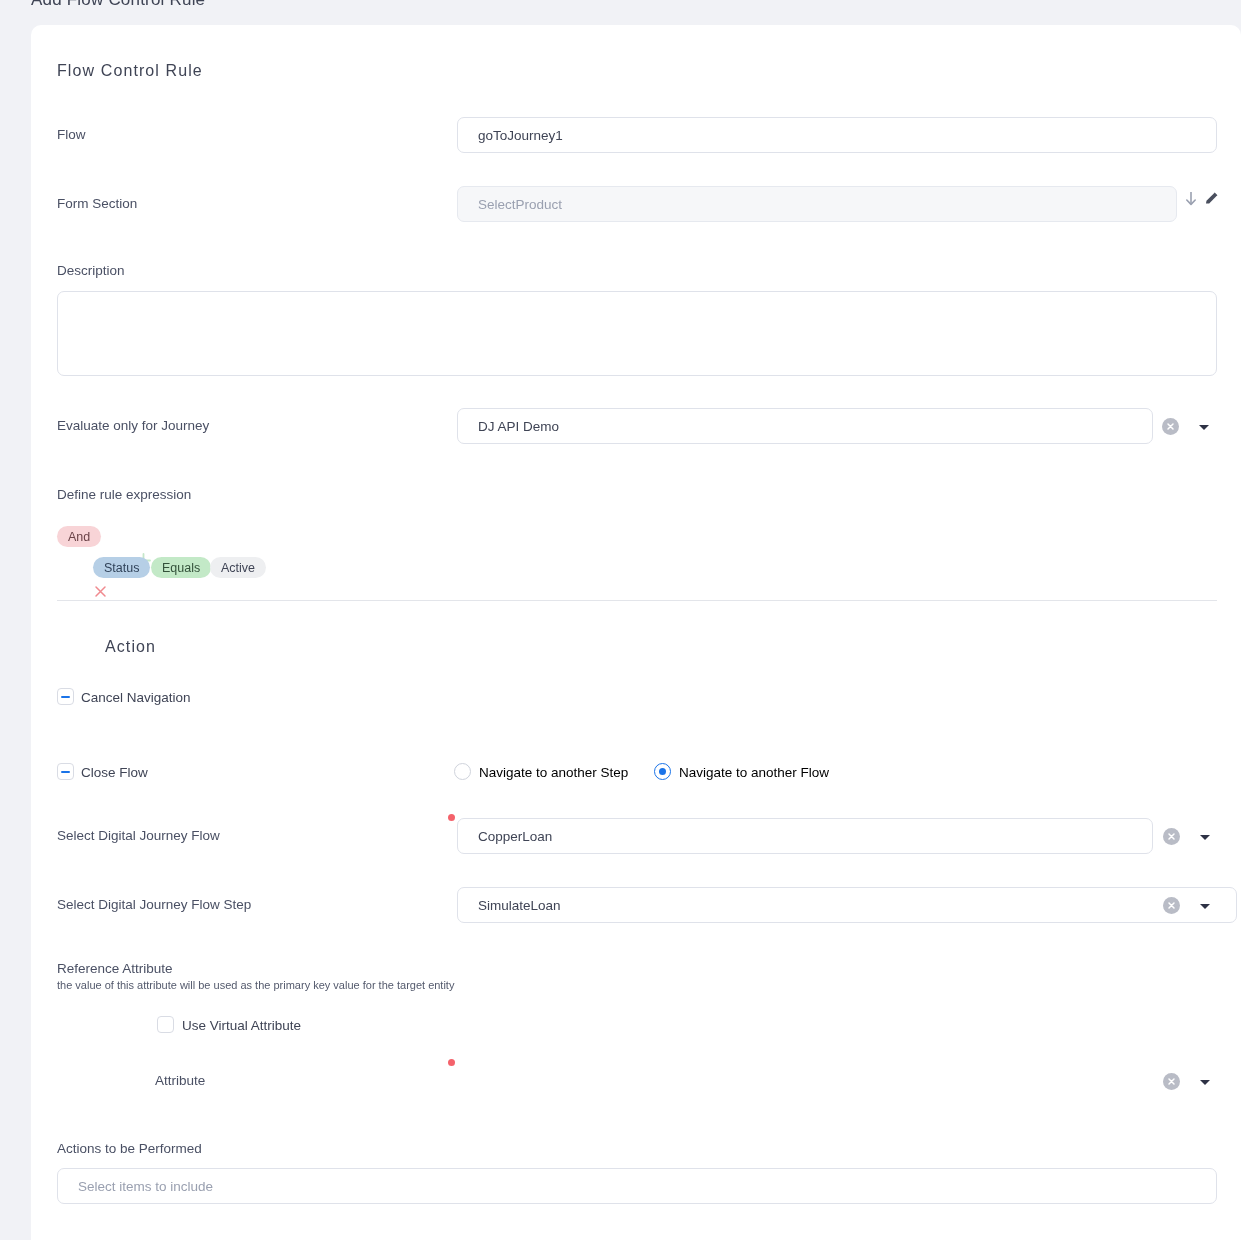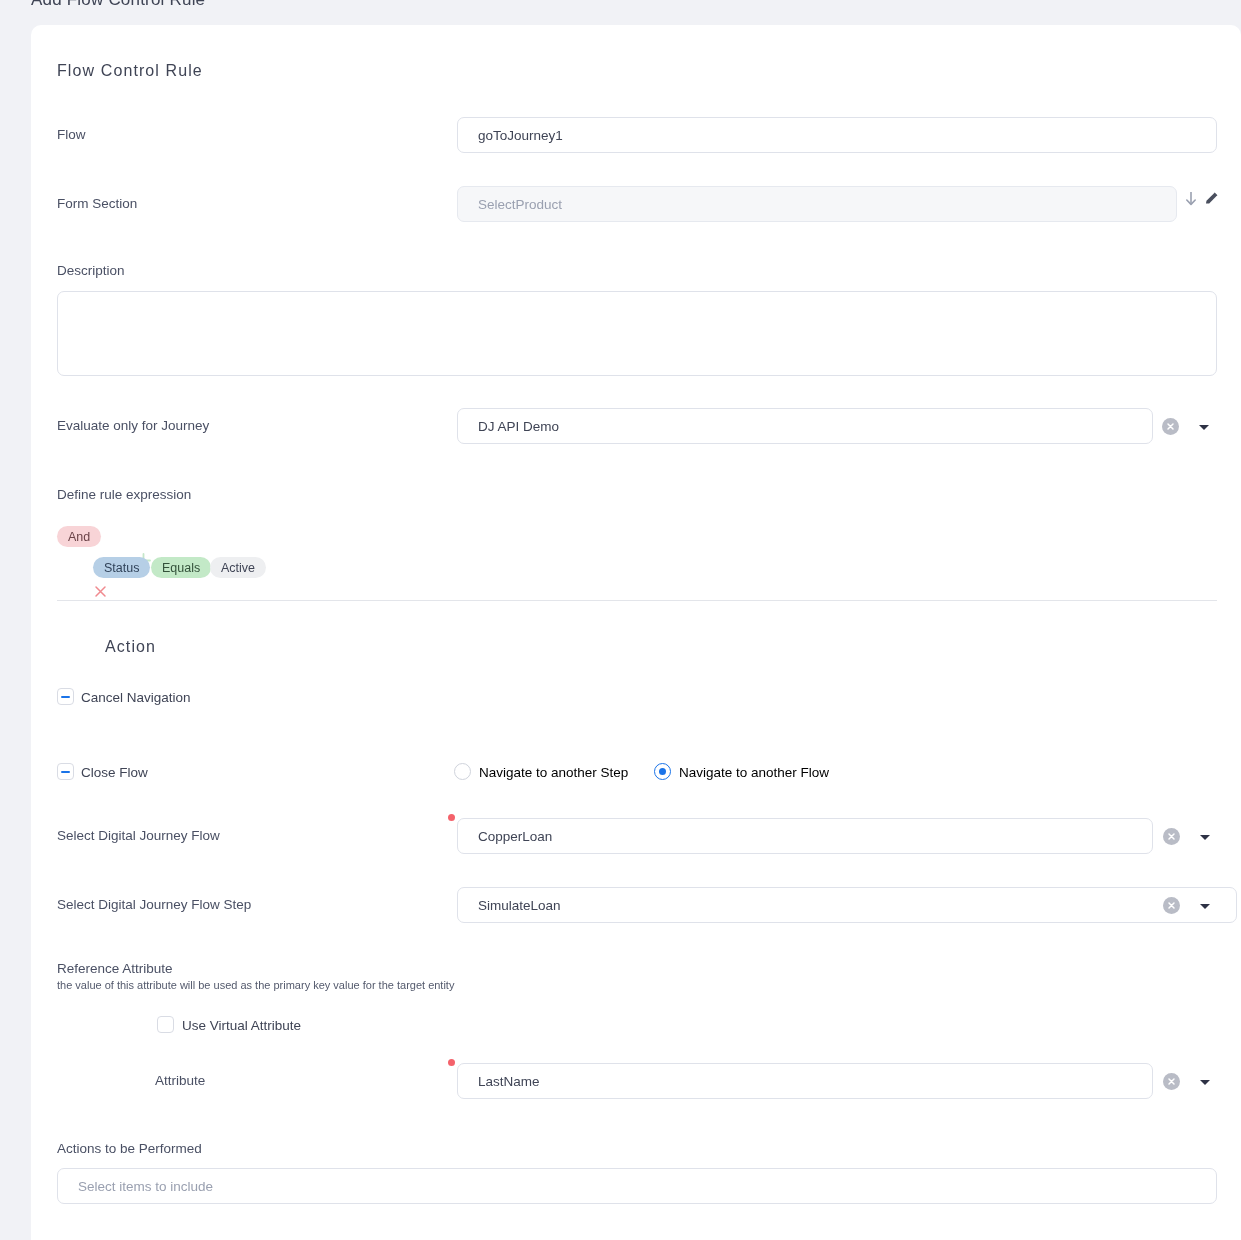--- a/index.html
+++ b/index.html
@@ -295,21 +295,20 @@
   <span class="caret" style="left:1169px; top:879px;"></span>
 
   <div class="field-label" style="left:26px; top:935px;">Reference Attribute</div>
   <div class="sub-label" style="left:26px; top:953px;">the value of this attribute will be used as the primary key value for the target entity</div>
 
   <div class="cbx" style="left:126px; top:991px;"></div>
   <div class="cbx-label" style="left:151px; top:993px;">Use Virtual Attribute</div>
 
   <div class="field-label" style="left:124px; top:1047px;">Attribute</div>
   <span class="req-dot" style="left:417px; top:1034px;"></span>
-  <input class="inp" style="left: 426px; top: 1038px; width: 696px; height: 36px;" value="LastName">
   <span class="clear-btn" style="left:1132px; top:1048px;">
     <svg width="11" height="11" viewBox="0 0 11 11">
       <path d="M3 3 L8 8 M8 3 L3 8" stroke="#ffffff" stroke-width="1.5" stroke-linecap="round"></path>
     </svg>
   </span>
   <span class="caret" style="left:1169px; top:1055px;"></span>
 
   <div class="field-label" style="left:26px; top:1115px;">Actions to be Performed</div>
   <input class="inp" style="left: 26px; top: 1143px; width: 1160px; height: 36px;" placeholder="Select items to include">
 

